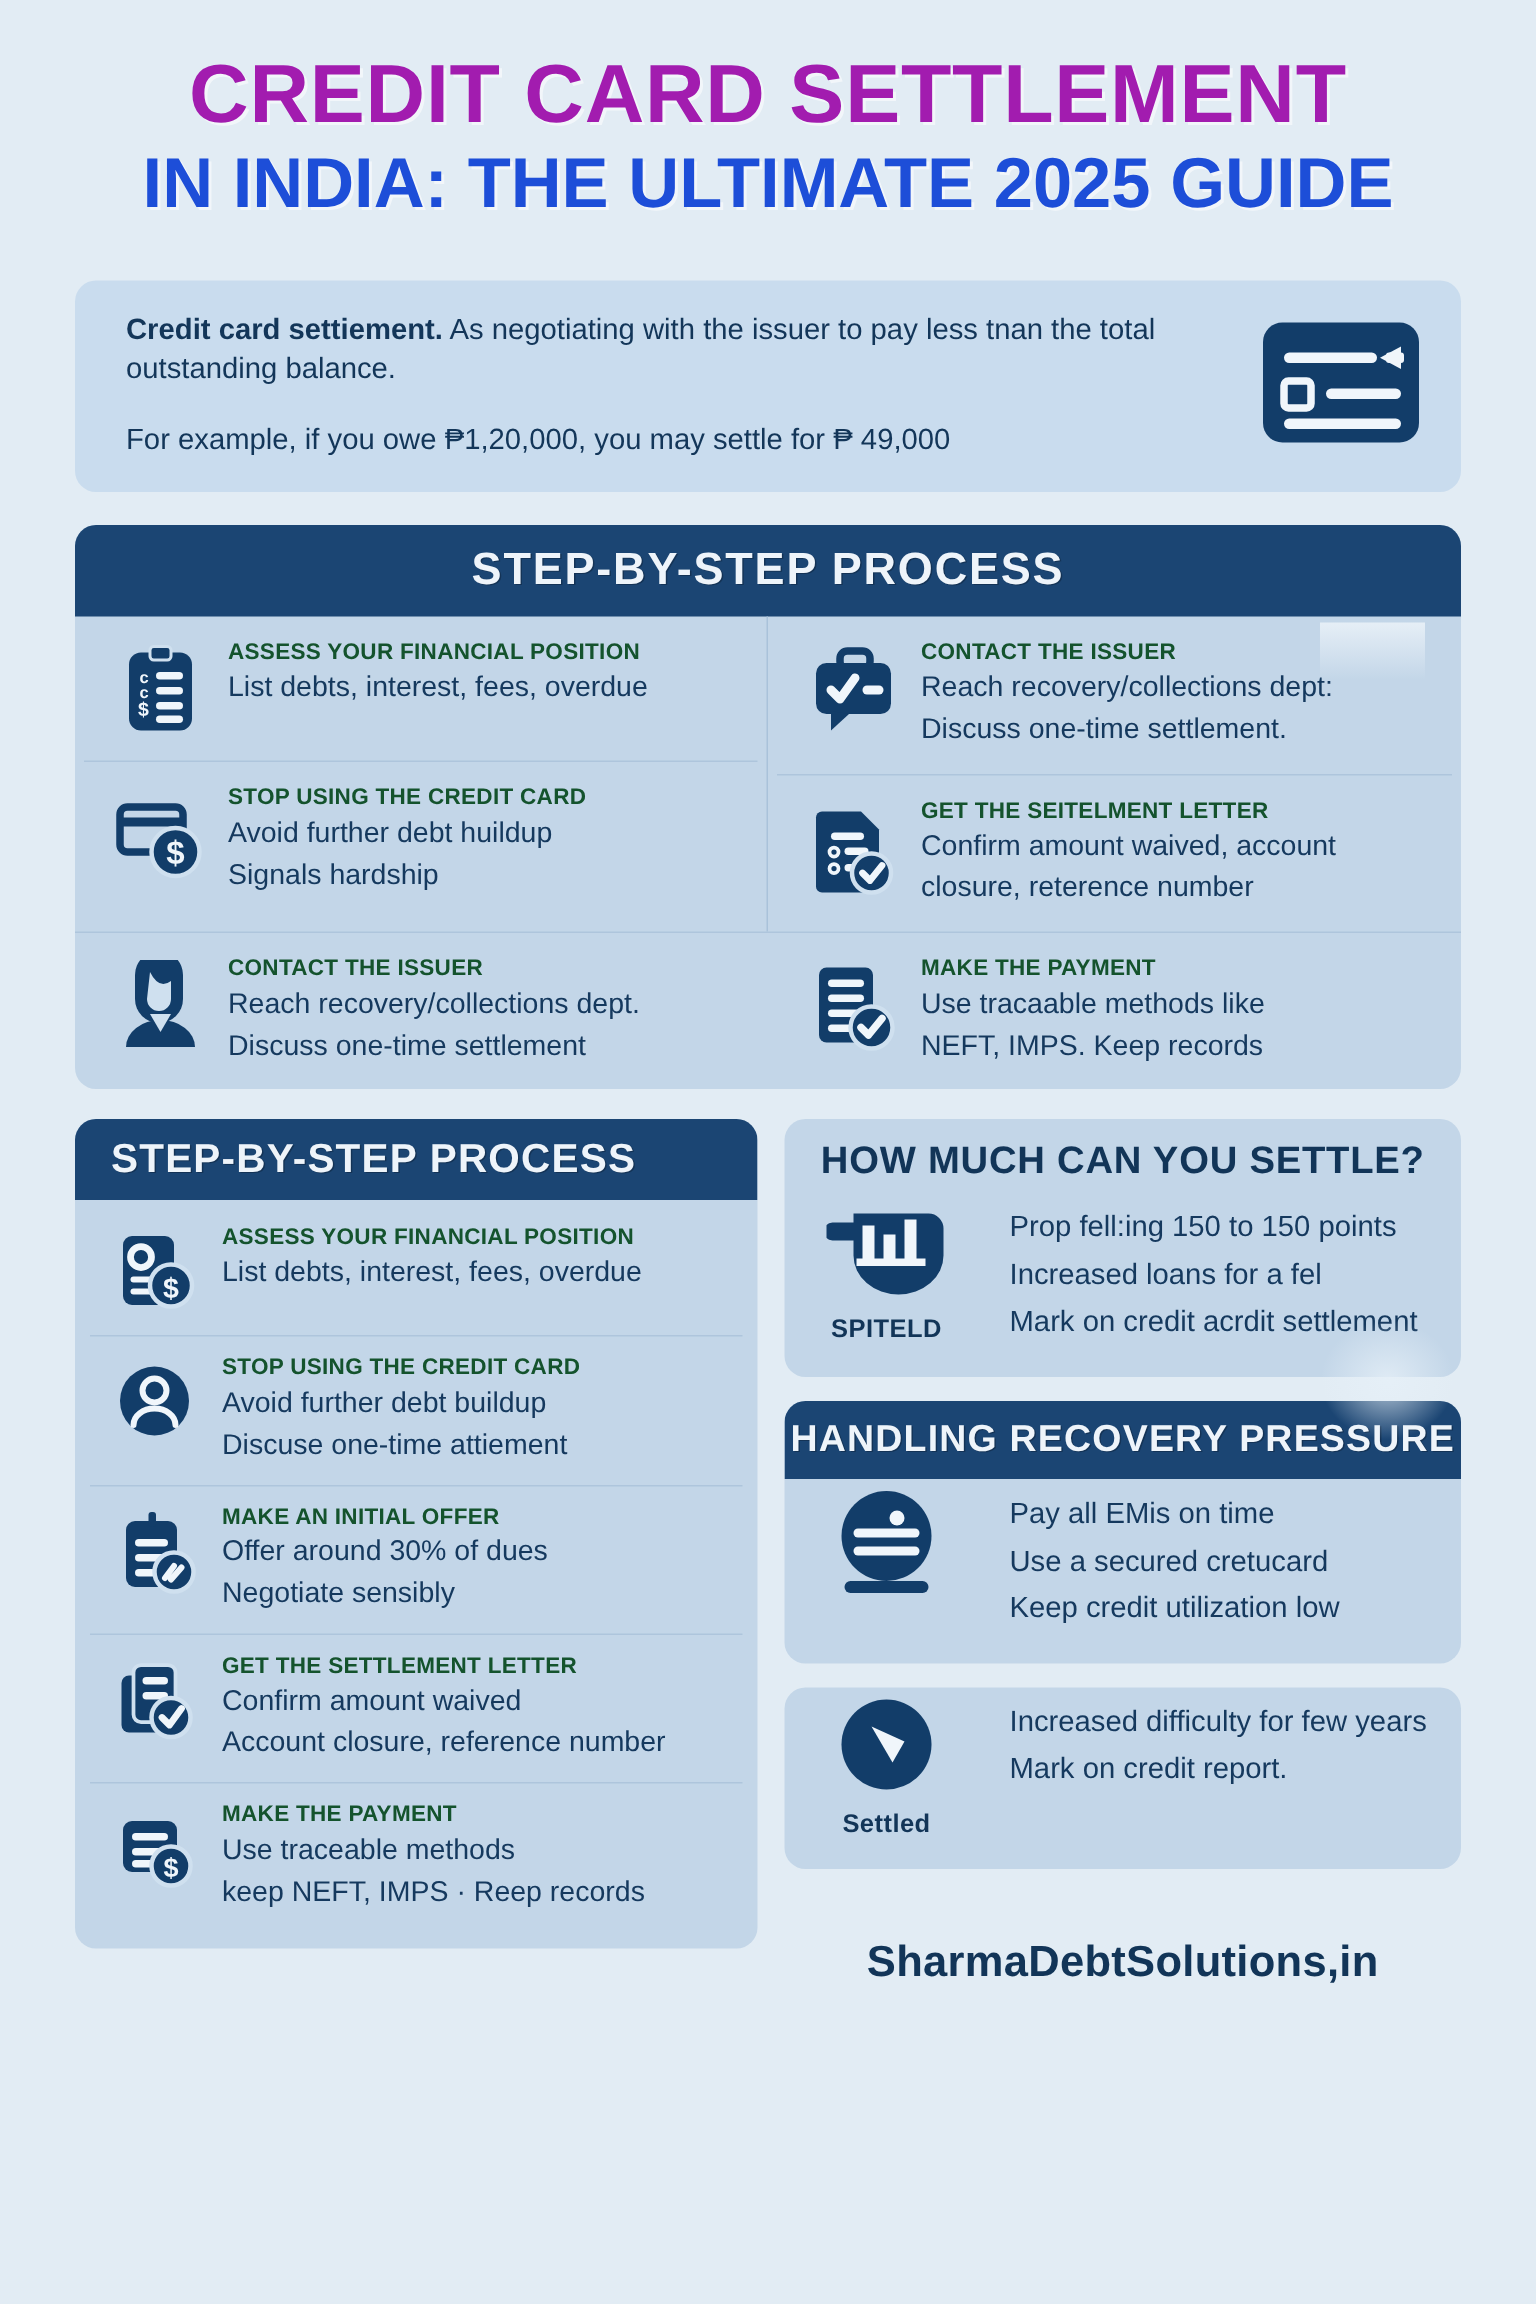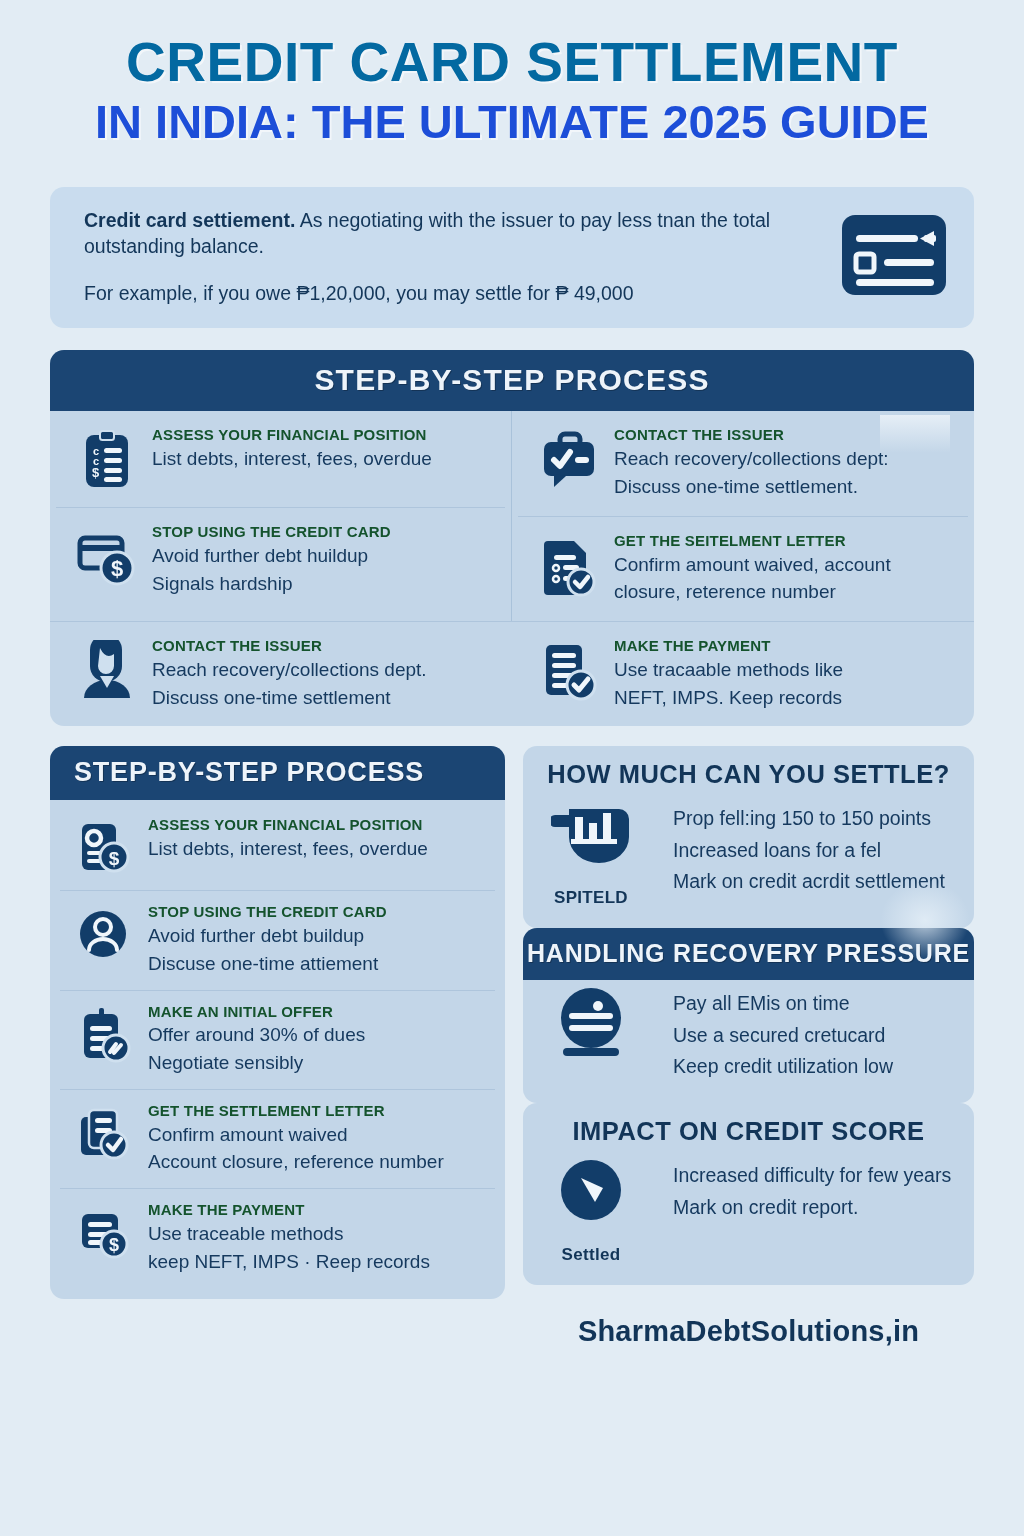--- a/index.html
+++ b/index.html
@@ -10,21 +10,21 @@
     color:#14365c;
     overflow:hidden;
     position:relative;
   }
   .page{width:1024px;height:1536px;position:relative;box-sizing:border-box;}
 
   
   .title-wrap{padding:34px 40px 0 40px;text-align:center;}
   .title-l1{
     font-size:55px;font-weight:bold;letter-spacing:.5px;
-    color:#0369a1;line-height:1.02;
+    color:#a21caf;line-height:1.02;
     text-shadow:2px 2px 0 rgba(255,255,255,.55);
     white-space:nowrap;
   }
   .title-l2{
     font-size:47px;font-weight:bold;color:#1d4ed8;line-height:1.12;
     margin-top:6px;text-shadow:2px 2px 0 rgba(255,255,255,.55);
     white-space:nowrap;
   }
   .title-l2 .thin{font-weight:bold;}
 
@@ -61,42 +61,42 @@
   .d{font-size:19px;color:#15395e;line-height:1.3;margin-top:3px;}
 
   
   .row-full{display:flex;border-top:1.5px solid #aec5dc;}
   .row-full .col{border-right:none;}
   .row-full .item{border-top:none;}
 
   
   .bottom{display:flex;margin:20px 50px 0 50px;gap:18px;}
   .bcol-l{width:455px;flex:none;}
-  .bcol-r{flex:1;display:flex;flex-direction:column;}
+  .bcol-r{flex:1;display:flex;flex-direction:column;gap:16px;}
 
   .card{background:#c3d6e8;border-radius:14px;overflow:hidden;}
   .card-head-dark{
     background:#1b4573;color:#eef4fa;
     font-size:27px;font-weight:bold;letter-spacing:.8px;
     padding:11px 0 12px 24px;
     text-shadow:1px 1px 0 rgba(0,0,0,.25);
   }
   .card-head-dark.ctr{text-align:center;padding-left:0;font-size:25px;}
   .card-head-light{
     text-align:center;font-size:25.5px;font-weight:bold;color:#123558;
     padding:14px 0 6px 0;letter-spacing:.5px;
   }
   .card-body{padding:4px 10px 12px 10px;}
   .litem{display:flex;gap:14px;padding:13px 10px 13px 16px;align-items:flex-start;}
   .litem + .litem{border-top:1.5px solid #aec5dc;}
 
   .sidecard-row{display:flex;gap:16px;align-items:flex-start;padding:6px 20px 20px 22px;}
   .sidecard-ico{flex:none;width:92px;text-align:center;}
   .sidecard-ico .label{
-    font-size:17px;font-weight:bold;color:#123558;margin-top:13px;letter-spacing:.3px;
+    font-size:17px;font-weight:bold;color:#123558;margin-top:0;letter-spacing:.3px;
   }
   .sidecard-lines{flex:1;padding-top:2px;margin-left:20px;}
   .sidecard-lines div{font-size:19.5px;color:#15395e;line-height:1.62;}
 
   .footer{
     text-align:center;font-size:29px;font-weight:bold;color:#123558;
     margin-top:30px;letter-spacing:.2px;
   }
   .blur-a{position:absolute;left:880px;top:415px;width:70px;height:38px;
           background:linear-gradient(180deg,rgba(236,243,249,.85),rgba(236,243,249,0));
@@ -394,21 +394,20 @@
           </div>
           <div class="sidecard-lines">
             <div>Pay all EMis on time</div>
             <div>Use a secured cretucard</div>
             <div>Keep credit utilization low</div>
           </div>
         </div>
       </div>
 
       <div class="card">
-        <div class="card-head-light">IMPACT ON CREDIT SCORE</div>
         <div class="sidecard-row">
           <div class="sidecard-ico">
             <svg viewBox="0 0 80 70" width="80" height="70">
               <circle cx="40" cy="32" r="30" fill="#123d69"></circle>
               <path d="M30 20 L44 44 L52 30" fill="#f0f6fb"></path>
             </svg>
             <div class="label">Settled</div>
           </div>
           <div class="sidecard-lines">
             <div>Increased difficulty for few years</div>

